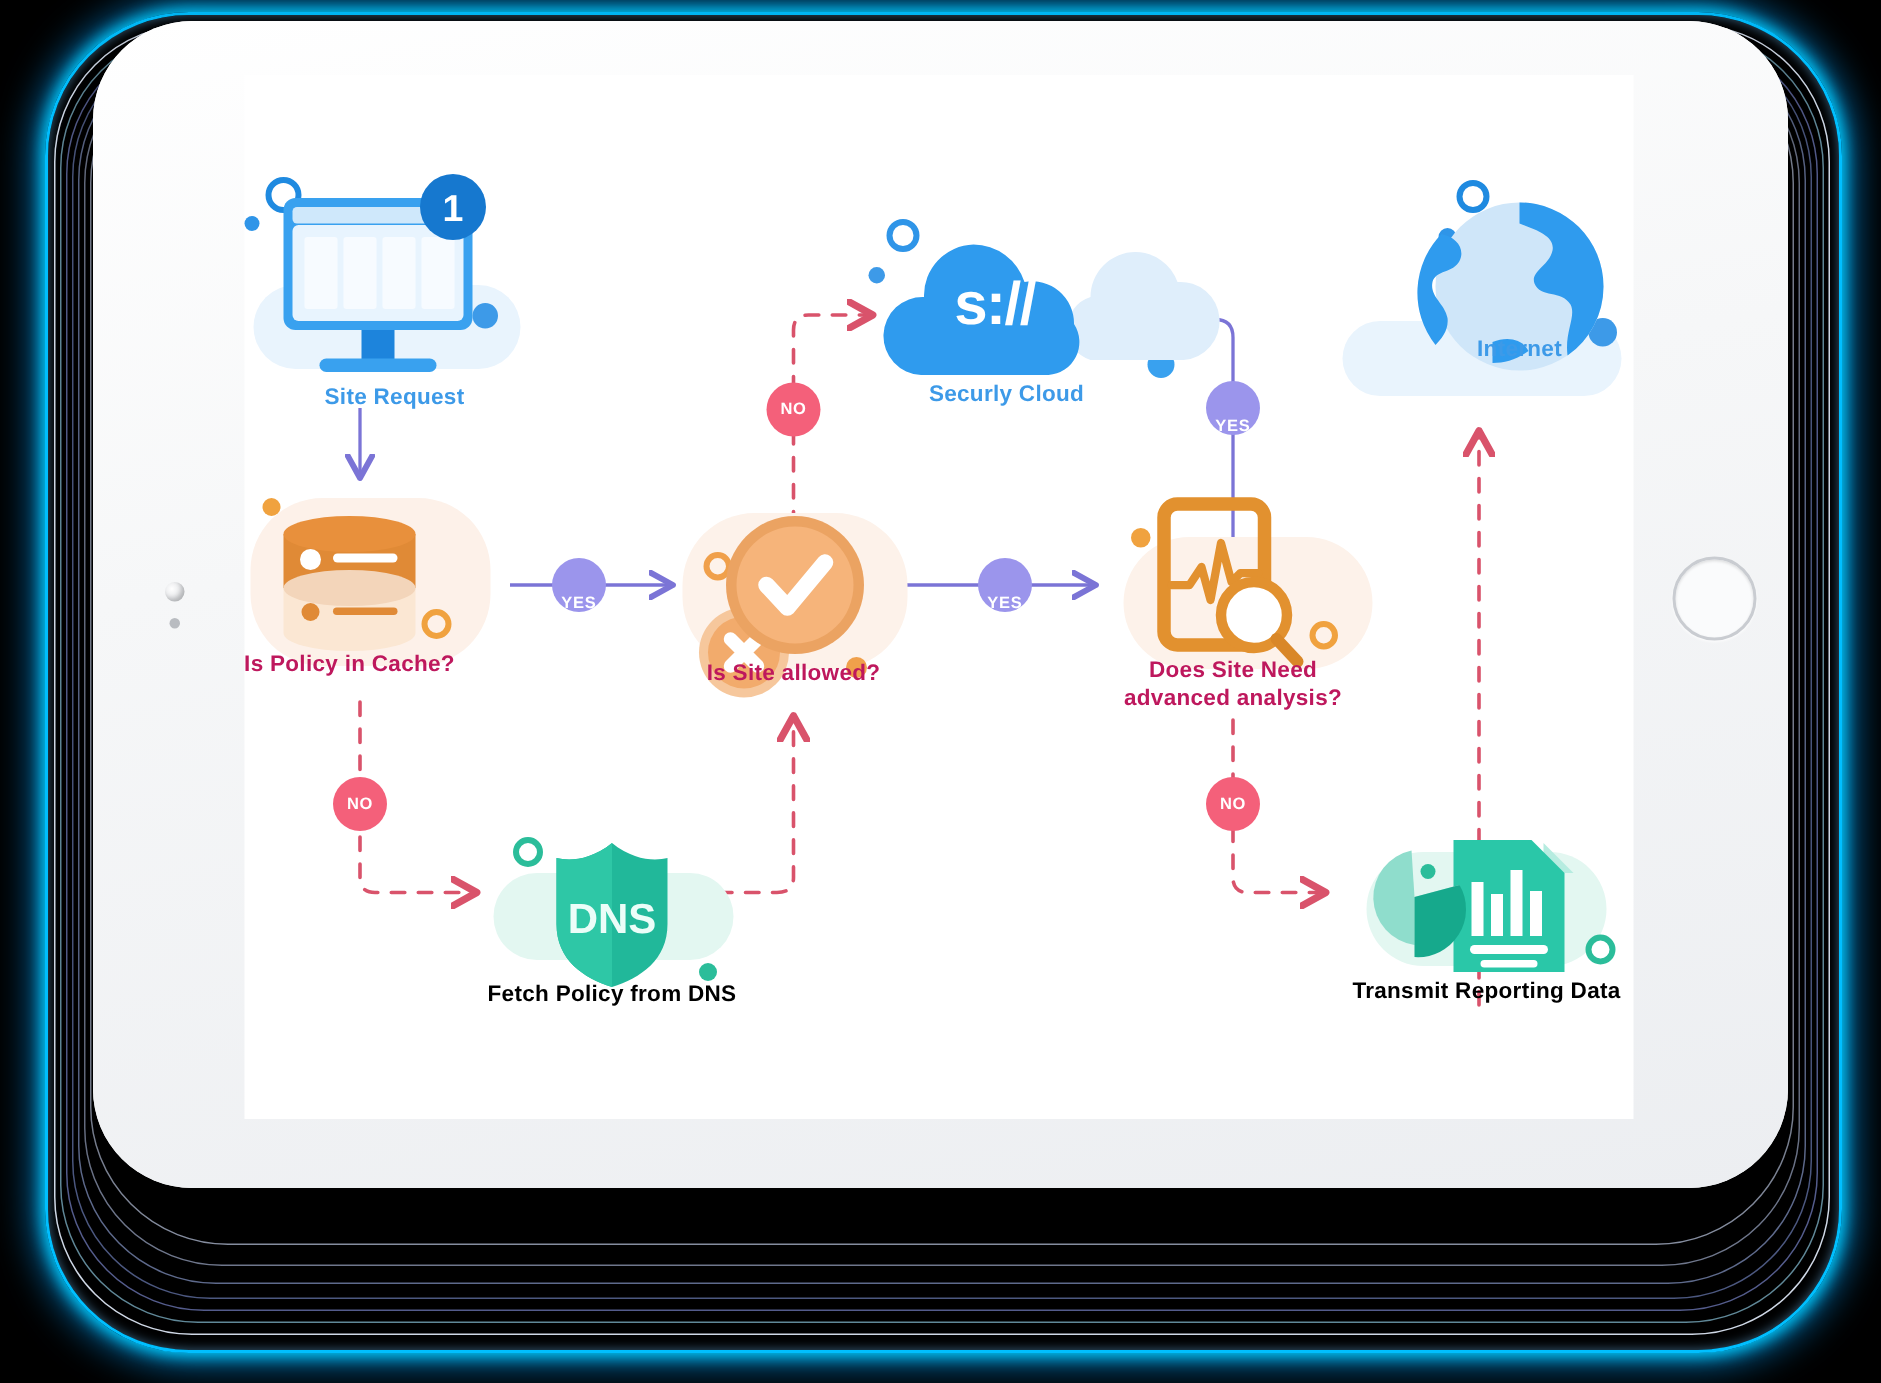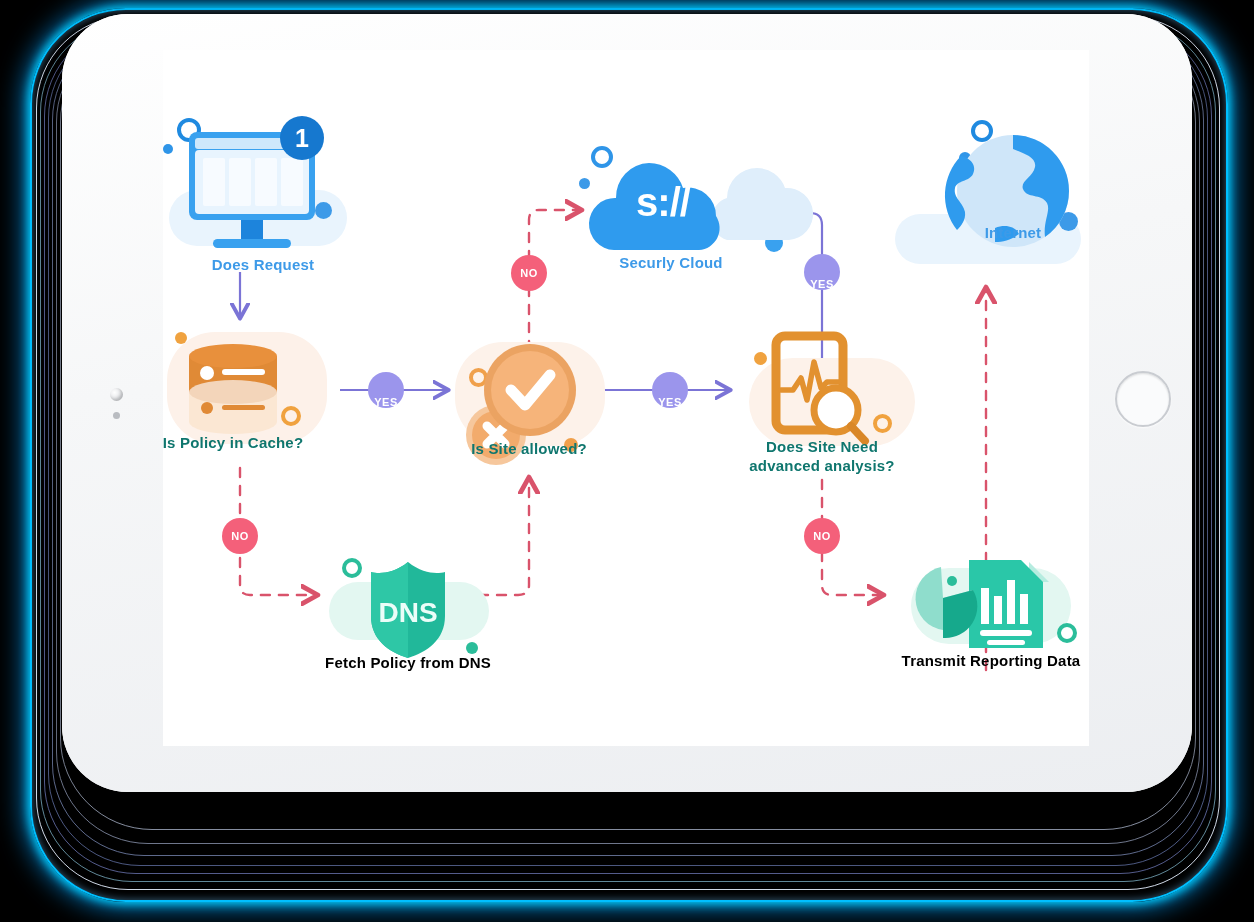--- a/index.html
+++ b/index.html
@@ -43,21 +43,21 @@
   .screen{position:absolute;left:163px;top:50px;width:926px;height:696px;background:#fff;}
 
   .canvas{position:absolute;inset:0;}
   svg.flow{position:absolute;left:0;top:0;width:926px;height:696px;overflow:visible;}
 
   .node{position:absolute;}
   .caption{position:absolute;width:260px;text-align:center;left:50%;
            transform:translateX(-50%);font-size:15px;font-weight:700;
            letter-spacing:.2px;line-height:1.25;}
   .cap-blue{color:#3d9ae8;}
-  .cap-orange{color:#0f766e;}
+  .cap-orange{color:#be185d;}
   .cap-teal{color:#000000;}
 
   .blob{position:absolute;border-radius:50%;}
 
   .badge{position:absolute;border-radius:50%;display:flex;align-items:center;
          justify-content:center;color:#fff;font-size:11px;font-weight:700;
          letter-spacing:.5px;}
   .badge-yes{background:#9b95ec;width:36px;height:36px;align-items:flex-end;}
   .badge-no{background:#f4607a;width:36px;height:36px;}
 
@@ -149,21 +149,21 @@
         <rect x="32" y="28" width="114" height="11" rx="3" fill="#cfe8fb"></rect>
         <rect x="40" y="48" width="22" height="48" rx="2" fill="#f7fbff"></rect>
         <rect x="66" y="48" width="22" height="48" rx="2" fill="#f7fbff"></rect>
         <rect x="92" y="48" width="22" height="48" rx="2" fill="#f7fbff"></rect>
         <rect x="118" y="48" width="22" height="48" rx="2" fill="#f7fbff"></rect>
         <rect x="78" y="110" width="22" height="20" fill="#1d84dc"></rect>
         <rect x="50" y="129" width="78" height="9" rx="4.5" fill="#39a1ef"></rect>
         <circle cx="139" cy="28" r="22" fill="#1678cf"></circle>
         <text x="139" y="37" text-anchor="middle" font-family="Liberation Sans, sans-serif" font-size="25" font-weight="700" fill="#ffffff">1</text>
       </svg>
-      <div class="caption cap-blue" style="top:146px;">Does Request</div>
+      <div class="caption cap-blue" style="top:146px;">Site Request</div>
     </div>
 
     <div class="node" style="left:-10px;top:272px;width:190px;height:150px;">
       <div class="blob" style="left:14px;top:10px;width:160px;height:112px;background:#fdf1e9;border-radius:48px;"></div>
       <div class="dot" style="left:22px;top:10px;width:12px;height:12px;background:#f0a23f;"></div>
       <div class="ring" style="left:128px;top:84px;width:12px;height:12px;border:4px solid #f0a23f;"></div>
 
       <svg width="190" height="150" style="position:absolute;left:0;top:0;">
         <path d="M36,34 h88 v36 h-88 z" fill="#e08a36"></path>
         <ellipse cx="80" cy="34" rx="44" ry="12" fill="#e8903c"></ellipse>

